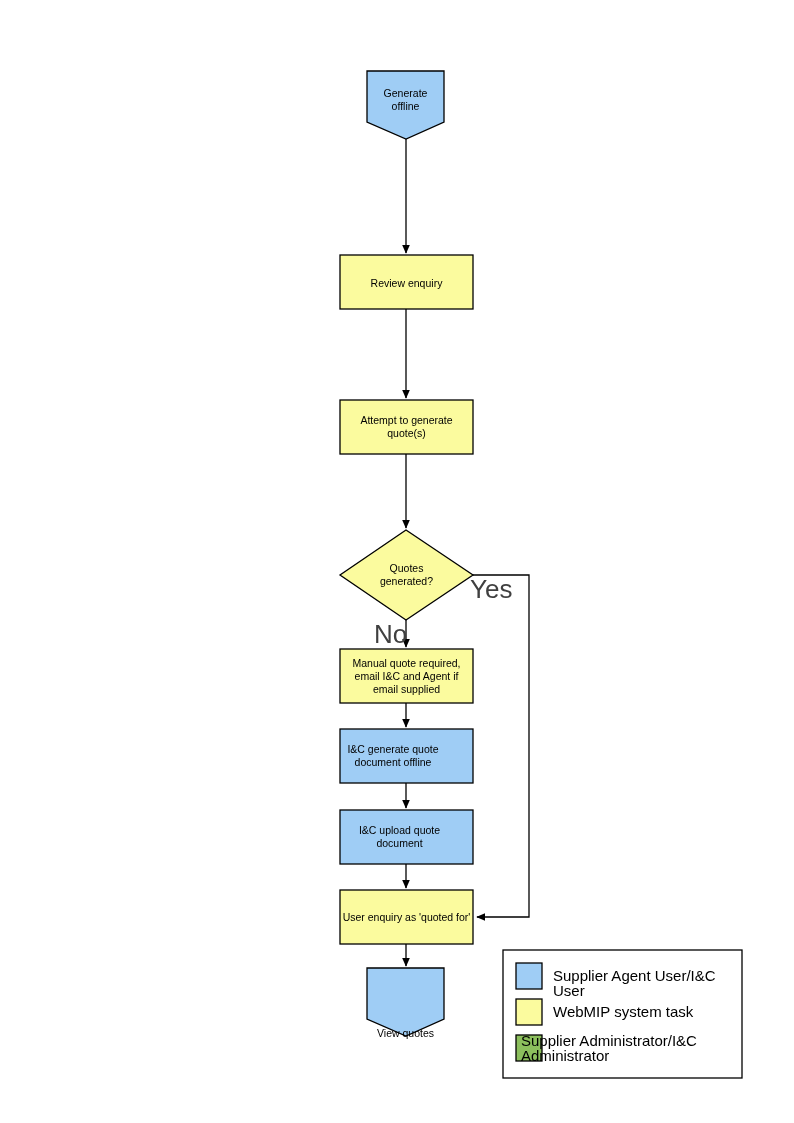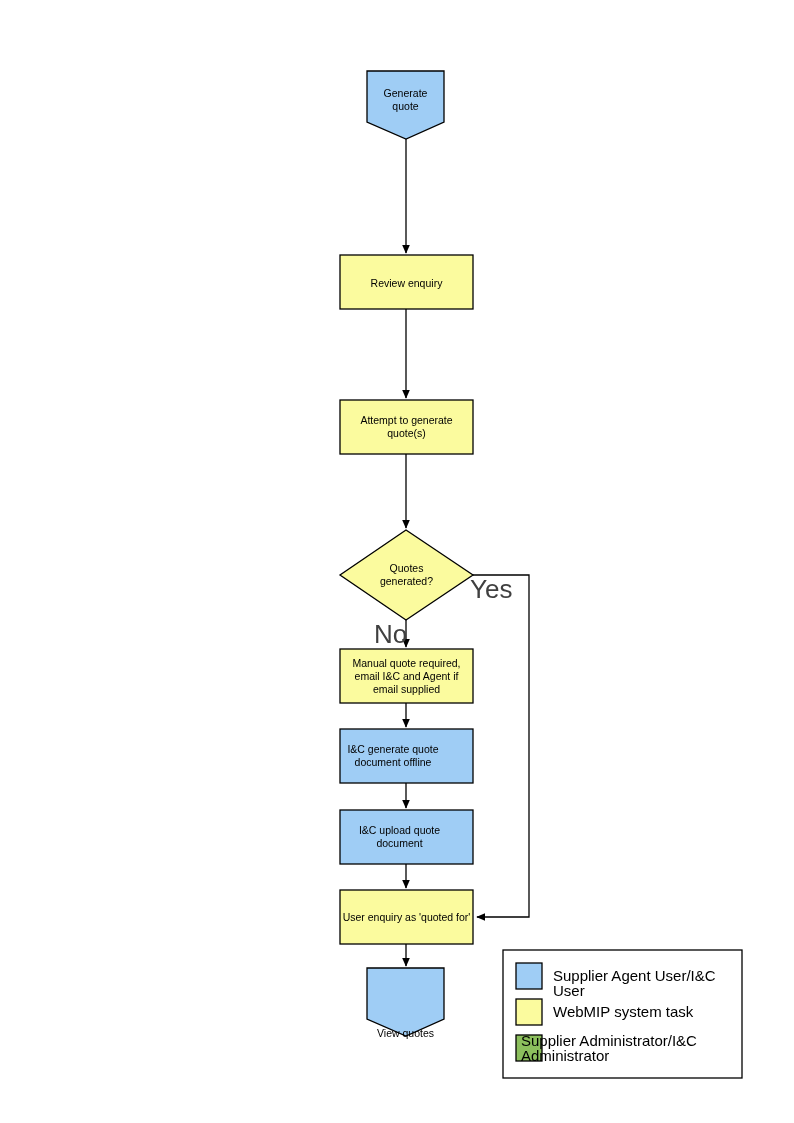--- a/index.html
+++ b/index.html
@@ -105,21 +105,21 @@
 
     <rect x="516" y="963" width="26" height="26" fill="#9fcdf5" stroke="#000000" stroke-width="1.3"></rect>
 
     <rect x="516" y="999" width="26" height="26" fill="#fbfb9e" stroke="#000000" stroke-width="1.3"></rect>
 
     <rect x="516" y="1035" width="26" height="26" fill="#8cbf5d" stroke="#000000" stroke-width="1.3"></rect>
   </g>
 </svg>
 
 <div class="node-label" style="left:367px; top:71px; width:77px; height:58px;">Generate
-quote</div>
+offline</div>
 
 <div class="node-label" style="left:340px; top:255px; width:133px; height:56px;">Review enquiry</div>
 
 <div class="node-label" style="left:340px; top:400px; width:133px; height:54px;">Attempt to generate
 quote(s)</div>
 
 <div class="node-label" style="left:340px; top:530px; width:133px; height:90px;">Quotes
 generated?</div>
 
 <div class="node-label" style="left:340px; top:649px; width:133px; height:54px;">Manual quote required,

